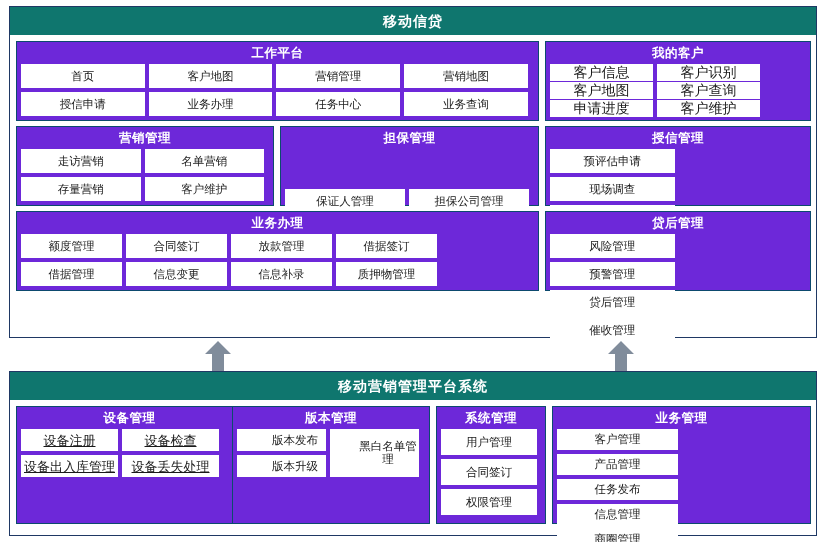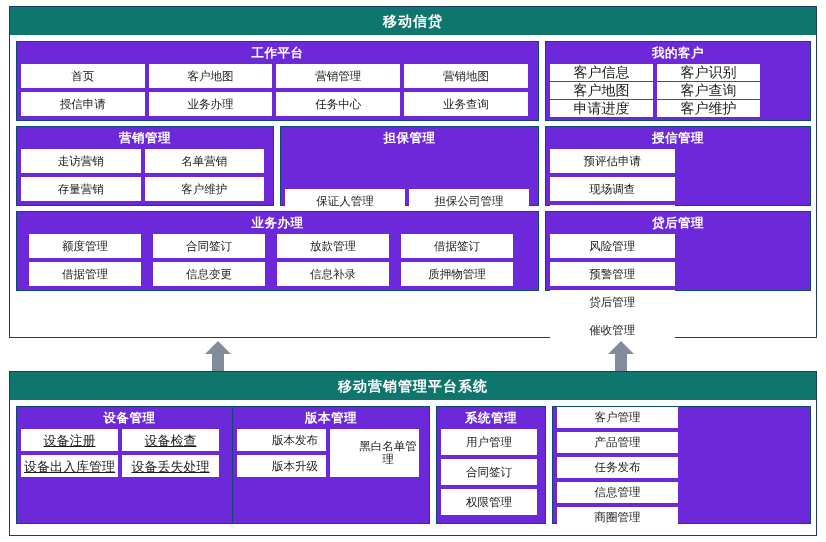--- a/index.html
+++ b/index.html
@@ -93,21 +93,21 @@
   #g-business    { left: 6px;   top: 176px; width: 523px; height: 80px; }
   #g-postloan    { left: 535px; top: 176px; width: 266px; height: 80px; }
 
   
   #g-workbench .tile  { width: 123.7px; }
   #g-mycustomer .tiles{ padding: 0 4px 2px 4px; }
   #g-mycustomer .tile { width: 103px; height: 17px; margin-bottom: 1px; font-size: 14px; }
   #g-marketing .tile  { width: 119.5px; }
   #g-guarantee .tile  { width: 120px; margin-top: 40px; }
   #g-credit .tile     { width: 124.5px; }
-  #g-business .tile   { width: 112px; margin-left: 8px; }
+  #g-business .tile   { width: 101px; }
   #g-postloan .tile   { width: 124.5px; }
 
   
   .arrow {
     position: absolute;
     width: 30px;
     height: 36px;
   }
   #arrow-left  { left: 203px; top: 340px; }
   #arrow-right { left: 606px; top: 340px; }
@@ -252,20 +252,21 @@
     <div class="group" id="g-system">
       <div class="group-header">系统管理</div>
       <div class="tiles">
         <div class="tile">用户管理</div>
         <div class="tile">合同签订</div>
         <div class="tile">权限管理</div>
       </div>
     </div>
 
     <div class="group" id="g-service">
+      <div class="group-header">业务管理</div>
       <div class="tiles">
         <div class="tile">客户管理</div>
         <div class="tile">产品管理</div>
         <div class="tile">任务发布</div>
         <div class="tile">信息管理</div>
         <div class="tile">商圈管理</div>
 
       </div>
     </div>
 

